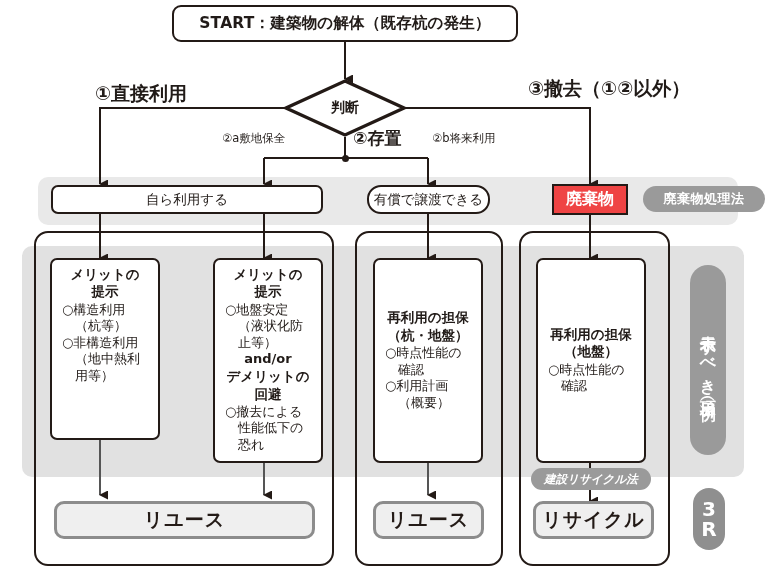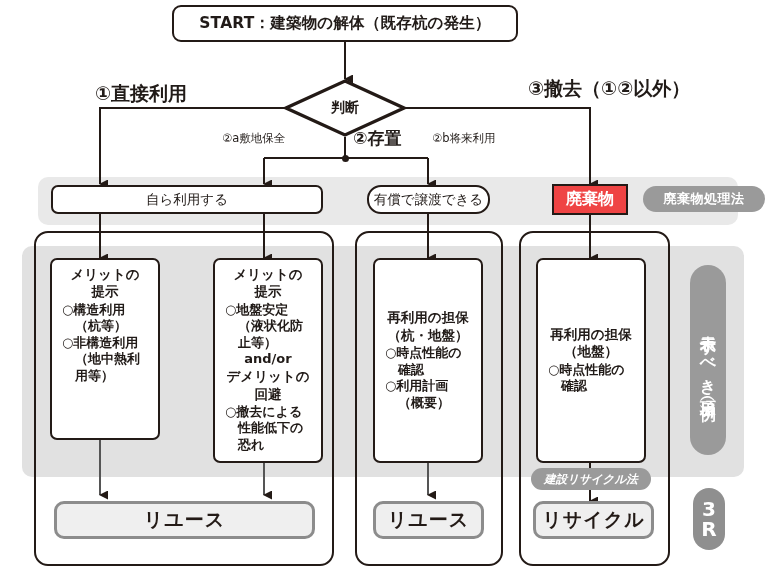--- a/index.html
+++ b/index.html
@@ -140,21 +140,21 @@
     margin-top:1px;
   }
   .card-list .li{ text-indent:0; }
   .card-list .li2{ padding-left:13px; }
   .card-andor{
     font-size:13px;
     font-weight:bold;
     text-align:center;
     line-height:1.3;
   }
-  .card-pad{padding-left:10px;font-weight:bold;}
+  .card-pad{padding-left:10px;}
 
   
   .outcome{
     border:3.5px solid #8c8c8c;
     border-radius:10px;
     background:#efefef;
     display:flex;align-items:center;justify-content:center;
     font-size:19px;
     font-weight:bold;
     color:#231a16;

